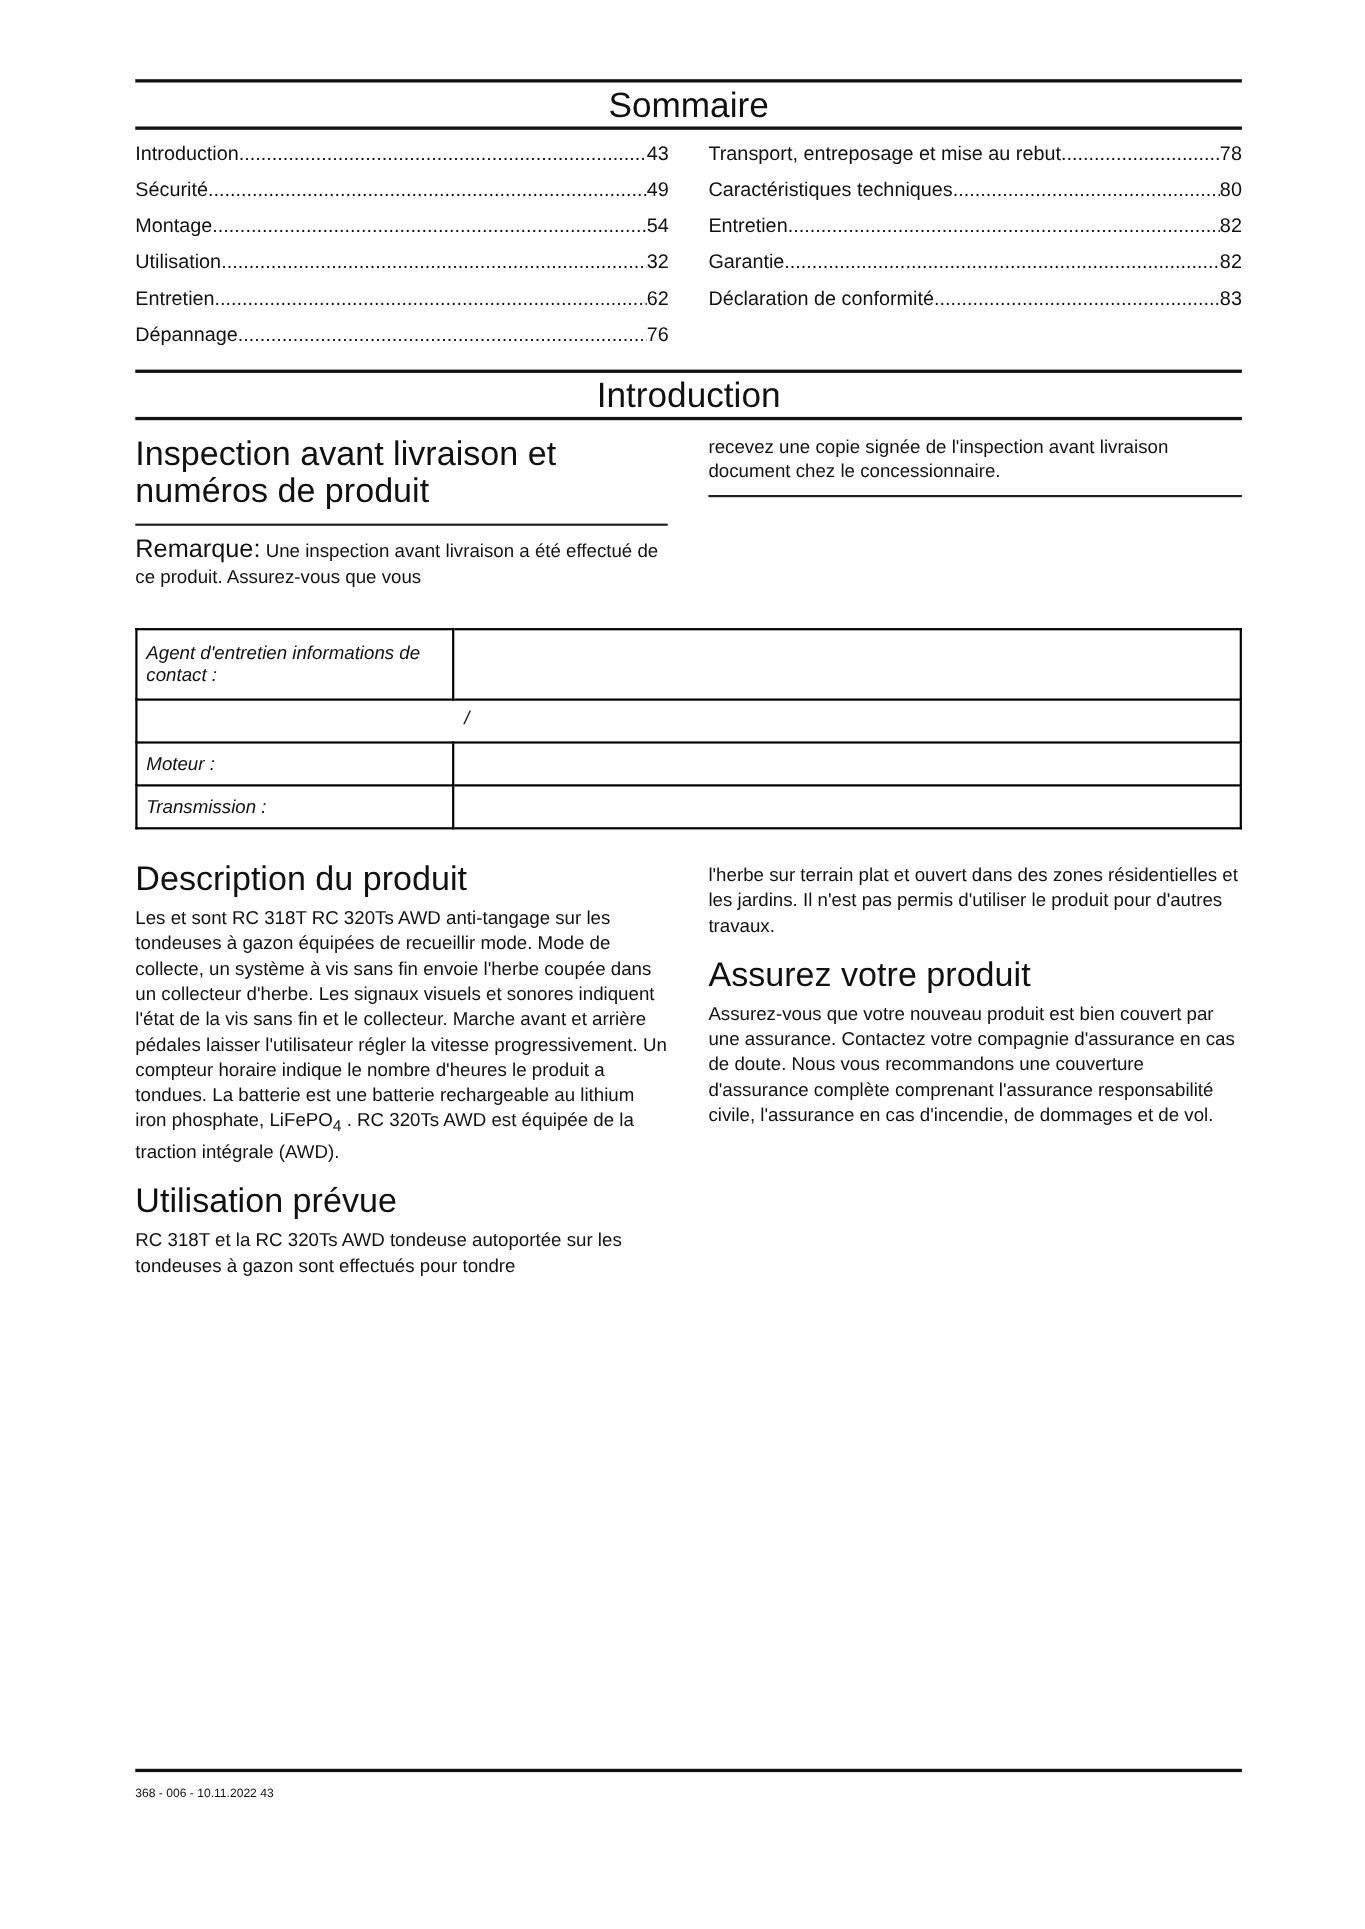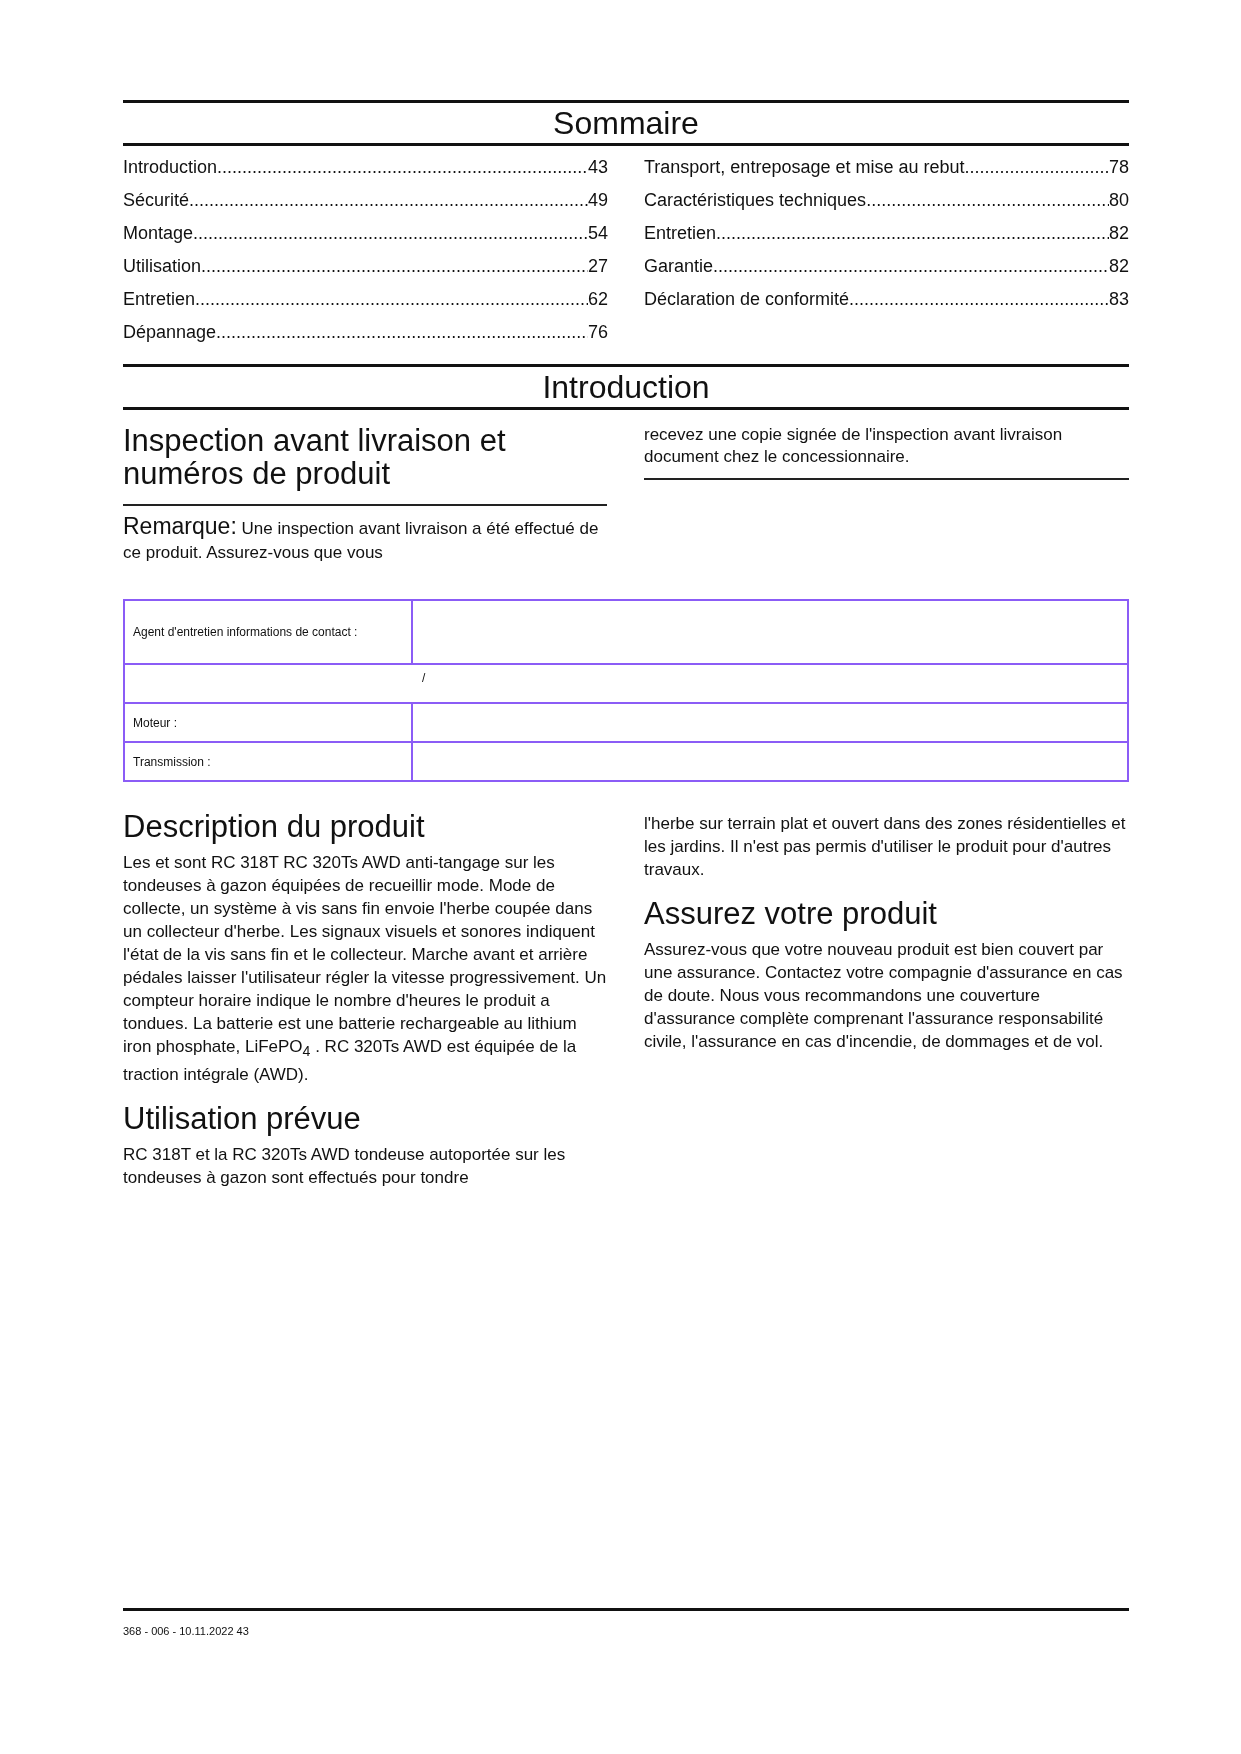--- a/index.html
+++ b/index.html
@@ -26,21 +26,21 @@
   .intro-left { width: 484px; }
   .intro-right { width: 485px; }
   h3.sub { font-size: 31px; font-weight: normal; line-height: 33px; margin: 0; }
   .rule-thin { height: 2px; background: #222; }
   .note { font-size: 17px; line-height: 24px; margin-top: 8px; }
   .note-label { font-size: 23px; }
   .body-text { font-size: 17px; line-height: 23px; margin: 0; }
 
   
   table.info { width: 1006px; border-collapse: collapse; margin-top: 34px; }
-  table.info td { border: 2px solid #8b5cf6; font-size: 12px; padding: 6px 8px; vertical-align: middle; }
+  table.info td { border: 2px solid #000000; font-size: 17px; padding: 6px 8px; vertical-align: middle; font-style: italic; }
   td.lbl { width: 270px; }
   tr.r1 td { height: 50px; }
   tr.r2 td, tr.r3 td, tr.r4 td, tr.r5 td { height: 25px; }
   .slash-cell { position: relative; }
   .slash { position: absolute; left: 297px; top: 6px; }
 
   
   .lower { display: flex; justify-content: space-between; margin-top: 28px; }
   .col { width: 484px; }
   .col.right { width: 485px; }
@@ -48,21 +48,21 @@
   .gap { height: 16px; }
 
   .footer { position: absolute; left: 123px; top: 1608px; width: 1006px; }
   .footer-text { font-size: 11px; margin-top: 14px; }
 </style>
 </head>
 <body>
 
 <div class="page">
 
-  <div class="section-head" style="margin-top:100px;">
+  <div class="section-head" style="margin-top:72px;">
     <div class="rule-thick"></div>
     <h2 class="section-title">Sommaire</h2>
     <div class="rule-thick"></div>
   </div>
 
   <div class="toc">
     <div class="toc-col">
       <div class="toc-row">
           <span class="toc-label">Introduction</span>
           <span class="toc-dots"></span>
@@ -74,21 +74,21 @@
           <span class="toc-page">49</span>
         </div>
       <div class="toc-row">
           <span class="toc-label">Montage</span>
           <span class="toc-dots"></span>
           <span class="toc-page">54</span>
         </div>
       <div class="toc-row">
           <span class="toc-label">Utilisation</span>
           <span class="toc-dots"></span>
-          <span class="toc-page">27</span>
+          <span class="toc-page">32</span>
         </div>
       <div class="toc-row">
           <span class="toc-label">Entretien</span>
           <span class="toc-dots"></span>
           <span class="toc-page">62</span>
         </div>
       <div class="toc-row">
           <span class="toc-label">Dépannage</span>
           <span class="toc-dots"></span>
           <span class="toc-page">76</span>

